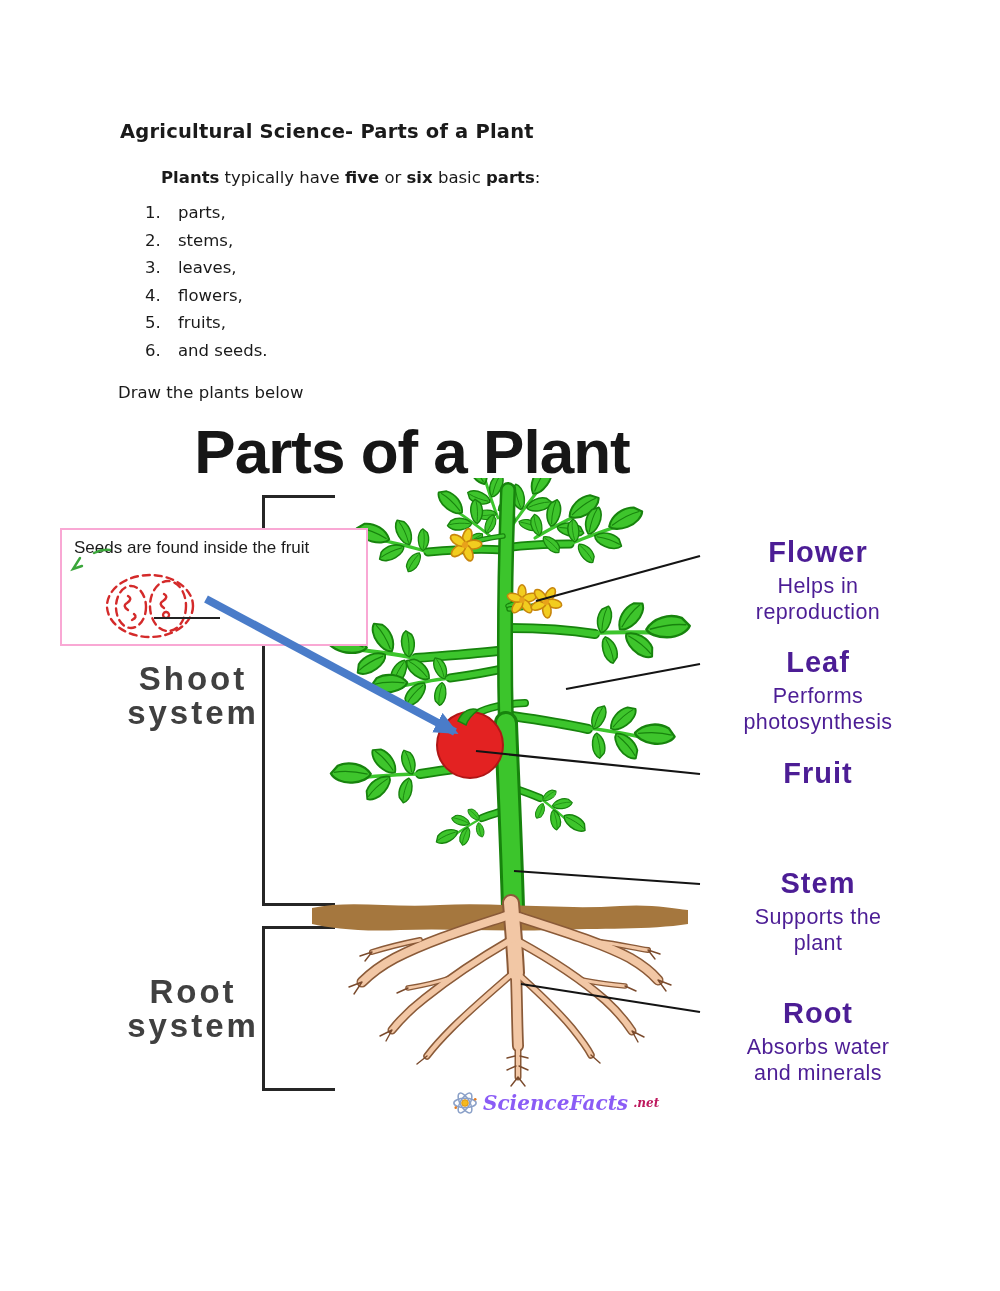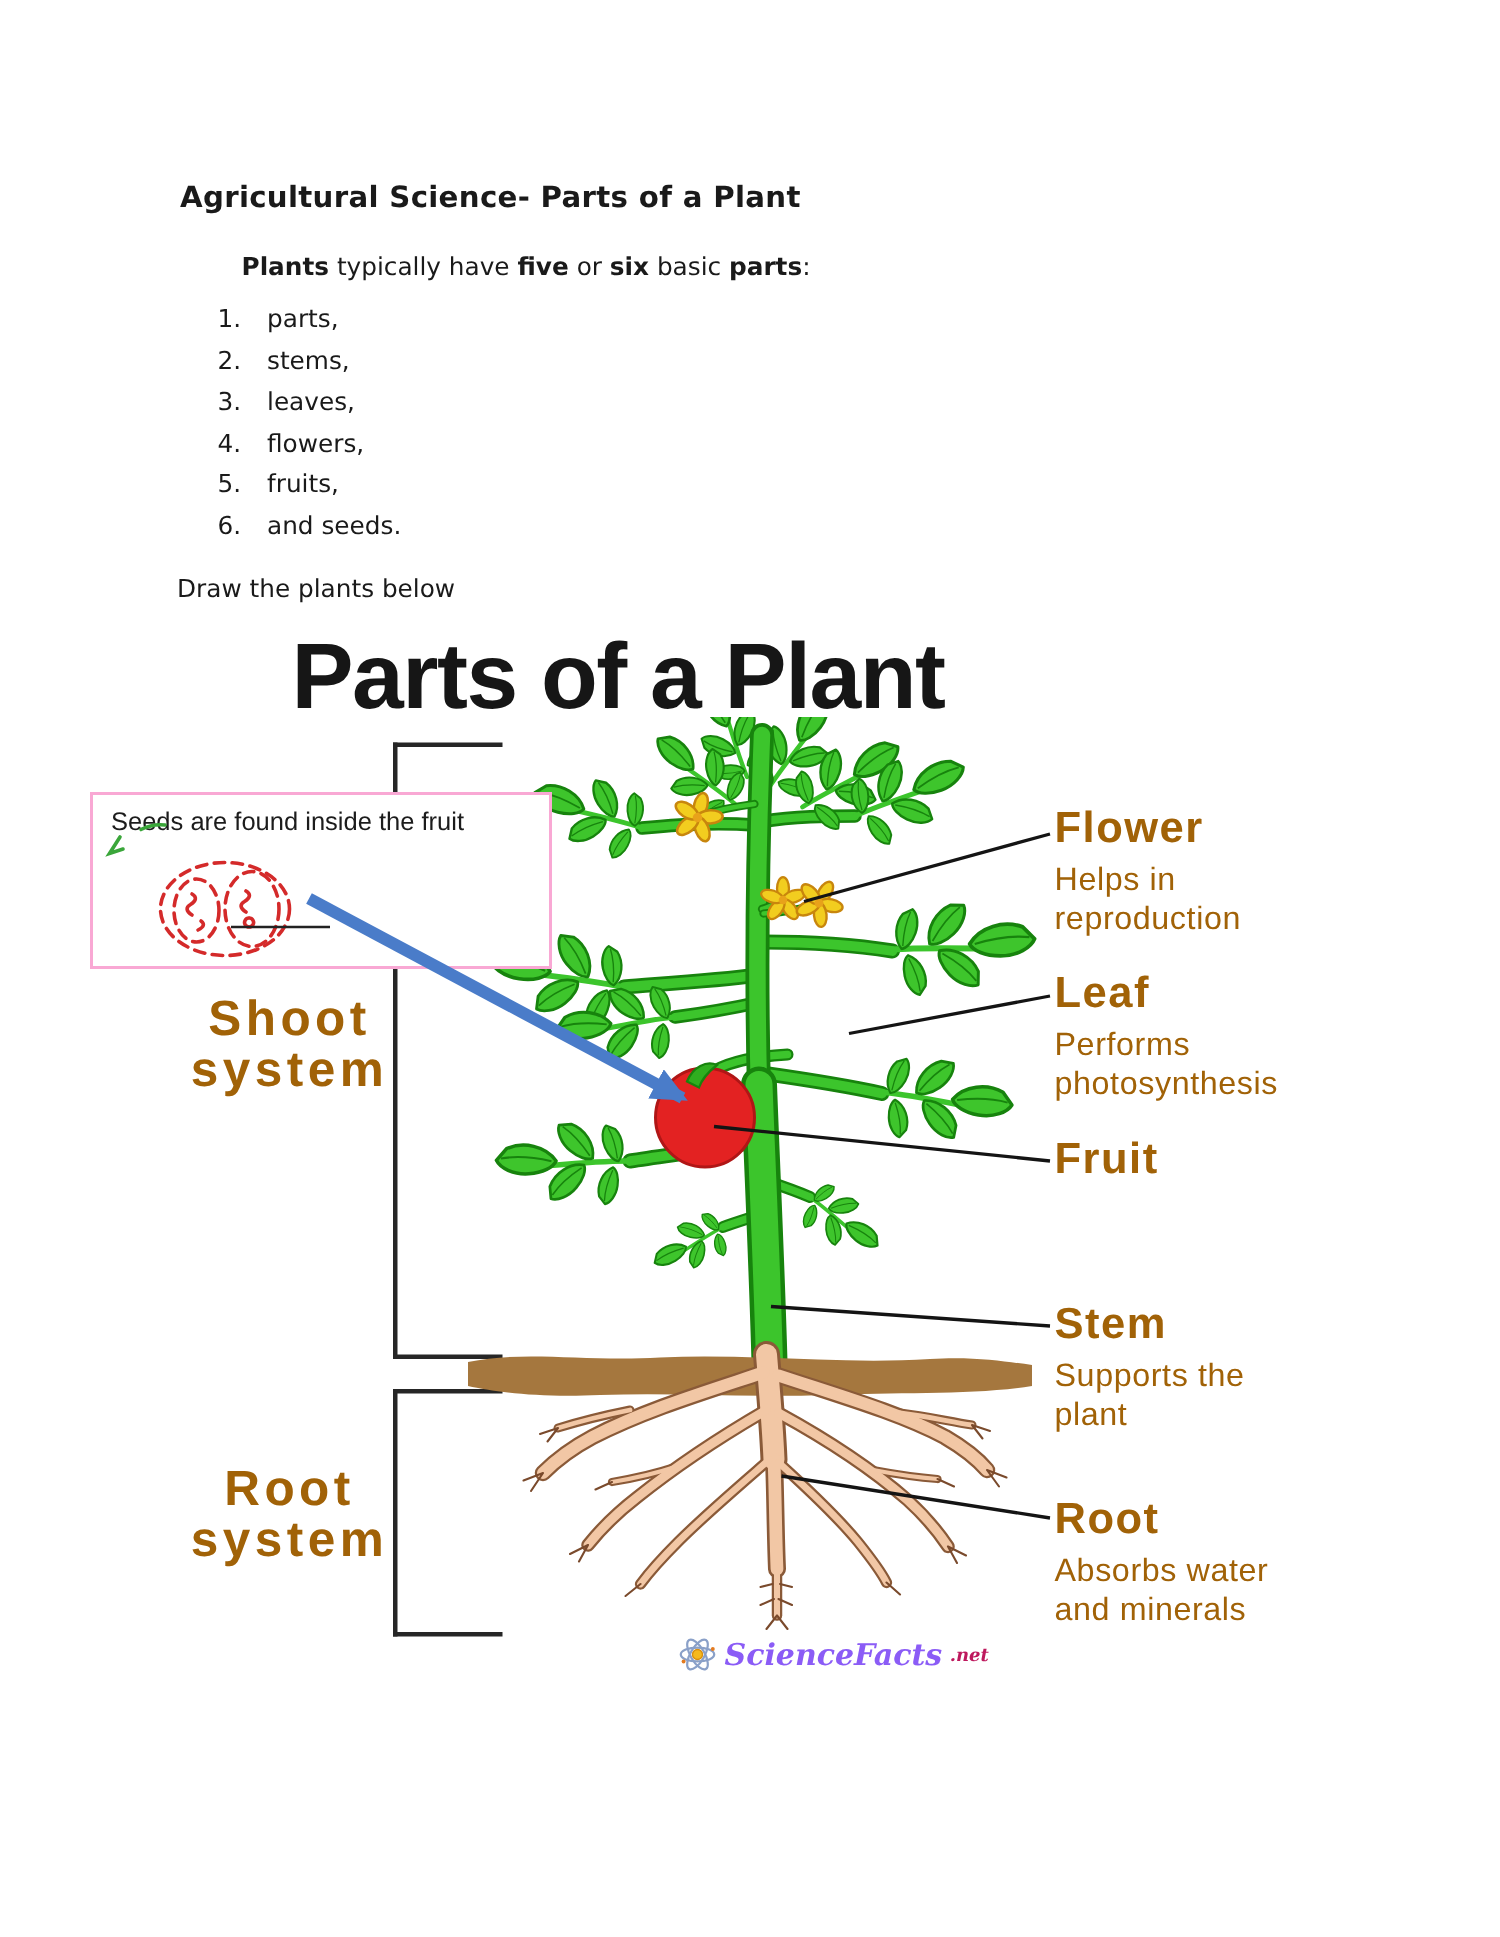--- a/index.html
+++ b/index.html
@@ -33,32 +33,32 @@
   .dg-title{
     position:absolute;left:0;top:416px;width:824px;text-align:center;
     font-family:"Liberation Sans",sans-serif;font-weight:900;font-size:62px;color:#161616;letter-spacing:-1px;
   }
   .bracket{position:absolute;border-left:3px solid #262626;border-top:3px solid #262626;border-bottom:3px solid #262626;}
   .bracket.shoot{left:262px;top:495px;width:73px;height:411px;}
   .bracket.root{left:262px;top:926px;width:73px;height:165px;}
   .sys-label{
     position:absolute;left:103px;width:180px;text-align:center;
     font-family:"Liberation Sans",sans-serif;font-weight:bold;font-size:33px;line-height:34px;letter-spacing:3px;
-    color:#a16207;white-space:pre-line;
+    color:#404040;white-space:pre-line;
   }
   .sys-label.shoot{top:662px;}
   .sys-label.root{top:975px;}
   .callout{
     position:absolute;left:60px;top:528px;width:308px;height:118px;
     background:#ffffff;border:2px solid #f9a8d4;
   }
   .callout-text{position:absolute;left:12px;top:8px;font-family:"Liberation Sans",sans-serif;font-size:17px;color:#1c1c1c;}
   .plant-svg{position:absolute;left:300px;top:478px;width:400px;height:650px;}
   .overlay-svg{position:absolute;left:0;top:0;width:1000px;height:1291px;pointer-events:none;}
-  .part-label{position:absolute;left:703px;width:230px;font-family:"Liberation Sans",sans-serif;color:#a16207;}
+  .part-label{position:absolute;left:703px;width:230px;font-family:"Liberation Sans",sans-serif;color:#4c1d95;text-align:center;}
   .part-label .t{font-size:29px;font-weight:bold;letter-spacing:1px;}
   .part-label .d{font-size:21.5px;line-height:26px;letter-spacing:.4px;margin-top:4px;white-space:pre-line;}
   .lbl-flower{top:536px;}
   .lbl-leaf{top:646px;}
   .lbl-fruit{top:757px;}
   .lbl-stem{top:867px;}
   .lbl-root{top:997px;}
   .logo{position:absolute;left:452px;top:1090px;display:flex;align-items:center;gap:5px;}
   .logo-text{font-family:"DejaVu Serif",serif;font-style:italic;font-weight:bold;font-size:20px;color:#8b5cf6;}
   .logo-tld{font-family:"DejaVu Serif",serif;font-style:italic;font-weight:bold;font-size:12px;color:#be185d;}

